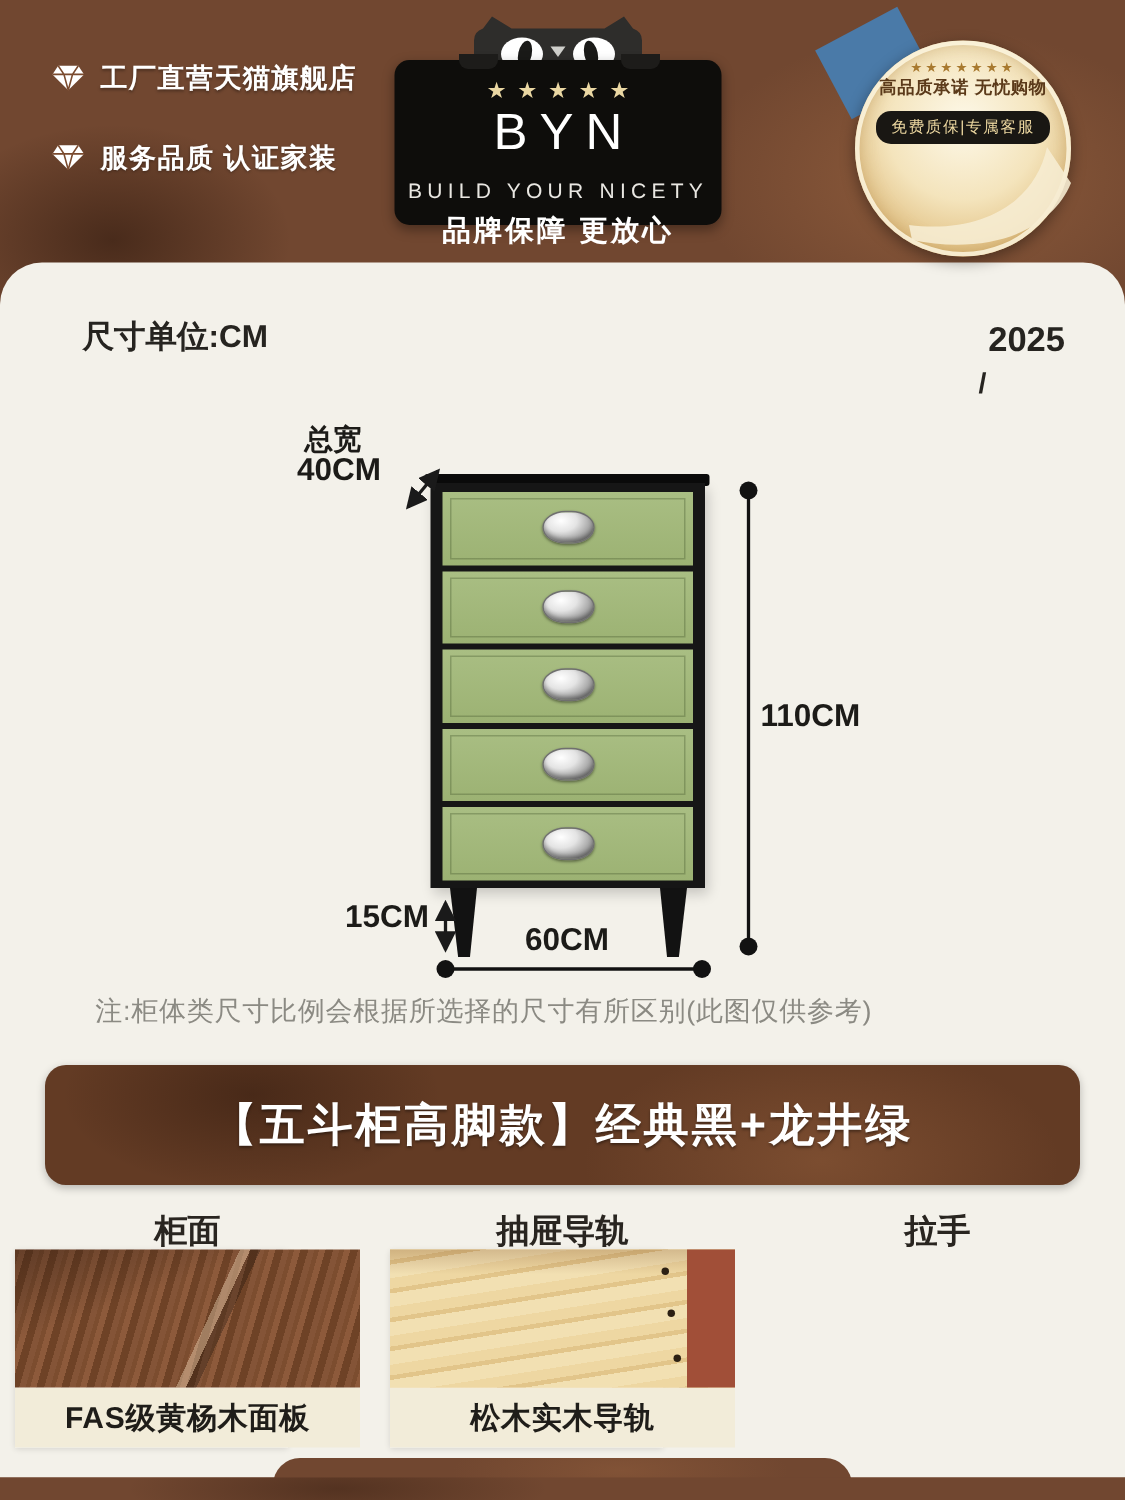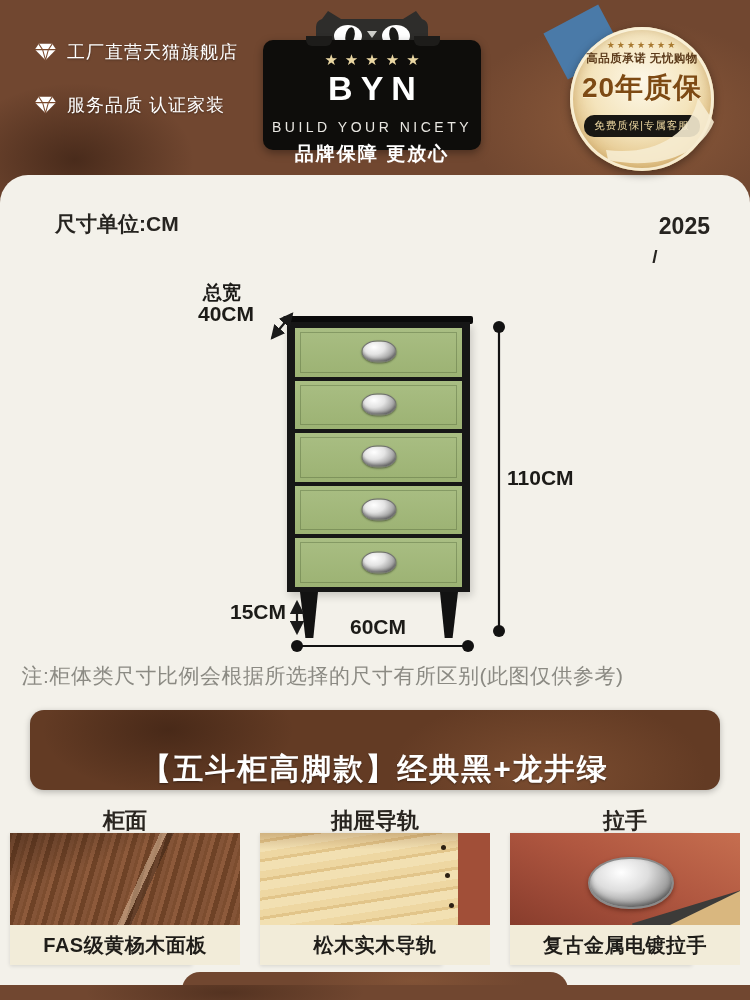--- a/index.html
+++ b/index.html
@@ -10,30 +10,30 @@
       radial-gradient(170px 110px at 10% 16%, rgba(40,20,10,.55), rgba(40,20,10,0) 70%),
       radial-gradient(230px 140px at 84% 12%, rgba(168,110,70,.5), rgba(168,110,70,0) 72%),
       radial-gradient(300px 190px at 50% 90%, rgba(50,26,13,.45), rgba(50,26,13,0) 70%),
       radial-gradient(200px 130px at 30% 60%, rgba(150,95,58,.35), rgba(150,95,58,0) 70%),
       var(--brown,#714730);
   }
   .abs{position:absolute;}
   
   .trust-item{position:absolute;left:34px;display:flex;align-items:center;gap:10px;height:28px;}
   .trust-item .gem{width:23px;height:20px;flex:0 0 auto;}
-  .trust-label{color:#fff;font-size:18px;font-weight:normal;letter-spacing:1px;white-space:nowrap;
+  .trust-label{color:#fff;font-size:18px;font-weight:bold;letter-spacing:1px;white-space:nowrap;
     text-shadow:0 1px 2px rgba(0,0,0,.35);}
   .brand-badge{
     position:absolute;left:263px;top:40px;width:218px;height:110px;border-radius:10px;
     background:#0e0d0b;z-index:2;display:flex;flex-direction:column;align-items:center;
     box-shadow:0 3px 8px rgba(0,0,0,.35);}
   .cat{position:absolute;left:308px;top:9px;width:128px;height:42px;z-index:1;}
   .paw{position:absolute;top:36px;width:26px;height:10px;border-radius:0 0 6px 6px;background:#1d1c1a;z-index:3;}
   .brand-stars{margin-top:11px;color:var(--gold-star,#ead7a3);font-size:15px;letter-spacing:7px;text-indent:7px;}
-  .brand-logo{color:#fff;font-size:34px;font-weight:bold;letter-spacing:8px;text-indent:8px;line-height:34px;margin-top:2px;}
+  .brand-logo{color:#fff;font-size:34px;font-weight:normal;letter-spacing:8px;text-indent:8px;line-height:34px;margin-top:2px;}
   .brand-tagline{color:#e9e7e2;font-size:14px;letter-spacing:3.5px;margin-top:14px;}
   .brand-promise{color:#fff;font-size:19px;font-weight:bold;letter-spacing:2px;margin-top:6px;}
   .medal-ribbon{position:absolute;left:552px;top:16px;width:62px;height:52px;background:#4a7aa8;
     transform:rotate(-28deg);z-index:1;}
   .medal{
     position:absolute;left:570px;top:27px;width:144px;height:144px;border-radius:50%;z-index:2;
     background:radial-gradient(circle at 50% 38%, #fdf8e8 0%, #f4e4bc 45%, var(--medal-gold,#e3c489) 72%, #c9a254 100%);
     box-shadow:0 3px 10px rgba(0,0,0,.4), inset 0 0 0 3px rgba(255,250,230,.8), inset 0 0 14px rgba(150,105,40,.45);
     display:flex;flex-direction:column;align-items:center;text-align:center;}
   .medal-stars{margin-top:13px;color:#a8792f;font-size:9px;letter-spacing:2px;}
@@ -65,29 +65,29 @@
   .drawer{flex:1;position:relative;background:linear-gradient(180deg,#a9be83,var(--green,#9cb273));}
   .drawer-line{position:absolute;left:5px;top:4px;right:5px;bottom:4px;border:1px solid rgba(70,90,45,.35);}
   .handle{position:absolute;left:50%;top:50%;transform:translate(-50%,-52%);width:33px;height:20px;
     border-radius:17px/12px;border:1px solid #6f6f6f;
     background:radial-gradient(ellipse at 35% 28%, #ffffff, #e4e4e4 35%, #a0a0a0 68%, #5c5c5c 100%);
     box-shadow:0 1px 2px rgba(0,0,0,.45), inset 0 -2px 3px rgba(0,0,0,.3);}
   .leg{top:592px;width:18px;height:46px;background:#121212;}
   .leg-l{left:300px;clip-path:polygon(0 0,100% 0,74% 100%,30% 100%);}
   .leg-r{left:440px;clip-path:polygon(0 0,100% 0,70% 100%,26% 100%);}
   .overlay{position:absolute;left:0;top:0;z-index:3;pointer-events:none;}
-  .size-note{left:0;top:662px;width:645px;text-align:center;font-size:21px;color:#8b8a83;letter-spacing:.5px;}
+  .size-note{left:0;top:662px;width:645px;text-align:center;font-size:18px;color:#8b8a83;letter-spacing:.5px;}
   
   .title-bar{left:30px;top:710px;width:690px;height:80px;border-radius:14px;
     background:
       radial-gradient(180px 90px at 20% 25%, rgba(40,20,10,.45), rgba(40,20,10,0) 70%),
       radial-gradient(220px 110px at 75% 80%, rgba(160,104,66,.4), rgba(160,104,66,0) 72%),
       var(--brown-dark,#63localhost3b24);
     background-color:var(--brown-dark,#633b24);
-    display:flex;align-items:flex-end;justify-content:center;box-shadow:0 2px 6px rgba(0,0,0,.25);}
+    display:flex;align-items:center;justify-content:center;box-shadow:0 2px 6px rgba(0,0,0,.25);}
   .title-bar-text{color:#fff;font-size:30px;font-weight:bold;letter-spacing:2px;text-shadow:0 1px 2px rgba(0,0,0,.4);}
   .feat-header{top:806px;width:230px;text-align:center;font-size:22px;font-weight:bold;color:#292520;}
   .fh-0{left:10px;} .fh-1{left:260px;} .fh-2{left:510px;}
   .card{top:833px;width:182px;height:132px;background:#fff;box-shadow:0 1px 4px rgba(0,0,0,.12);}
   .c-0{left:10px;} .c-1{left:260px;} .c-2{left:510px;}
   .card-img{position:relative;width:230px;height:92px;overflow:hidden;}
   .card-cap{width:230px;height:40px;background:var(--caption-bg,#f2ecd9);display:flex;align-items:center;
     justify-content:center;font-size:20px;font-weight:bold;color:#1f1d19;letter-spacing:.5px;}
   .img-wood{background:
       linear-gradient(115deg, rgba(0,0,0,0) 0 55%, rgba(255,236,205,.35) 55% 57.5%, rgba(0,0,0,.25) 57.5% 60%, rgba(0,0,0,0) 60%),
@@ -152,21 +152,20 @@
     <div class="brand-tagline">BUILD YOUR NICETY</div>
     <div class="brand-promise">品牌保障 更放心</div>
   </div>
   <div class="paw" style="left:306px;"></div>
   <div class="paw" style="left:414px;"></div>
 
   <div class="medal-ribbon"></div>
   <div class="medal">
     <div class="medal-stars">★★★★★★★</div>
     <div class="medal-top-line">高品质承诺 无忧购物</div>
-    <div class="medal-main">20年质保</div>
     <div class="medal-pill">免费质保|专属客服</div>
   </div>
   <svg class="swoosh" viewBox="0 0 140 95">
     <path d="M8 72 C55 78 92 58 100 20 L116 44 C102 78 58 92 10 82 Z" fill="#f6ecd2" opacity="0.9"></path>
   </svg>
 
   <div class="panel"></div>
 
   <div class="abs z2 unit-title">尺寸单位:CM</div>
   <div class="abs z2 year">2025</div>
@@ -237,25 +236,17 @@
     <div class="card-cap">FAS级黄杨木面板</div>
   </div>
   <div class="abs z2 card c-1">
     <div class="card-img img-pine">
       <div class="screw" style="right:44px;top:12px;"></div>
       <div class="screw" style="right:40px;top:40px;"></div>
       <div class="screw" style="right:36px;top:70px;"></div>
     </div>
     <div class="card-cap">松木实木导轨</div>
   </div>
-  <div class="abs z2 card c-2">
-    <div class="card-img img-red">
-      <div class="red-edge"></div>
-      <div class="red-wood"></div>
-      <div class="red-handle"></div>
-    </div>
-    <div class="card-cap">复古金属电镀拉手</div>
-  </div>
 
   <div class="abs next-tab"></div>
   <div class="abs next-strip"></div>
 
 </div>
 
 </body></html>

